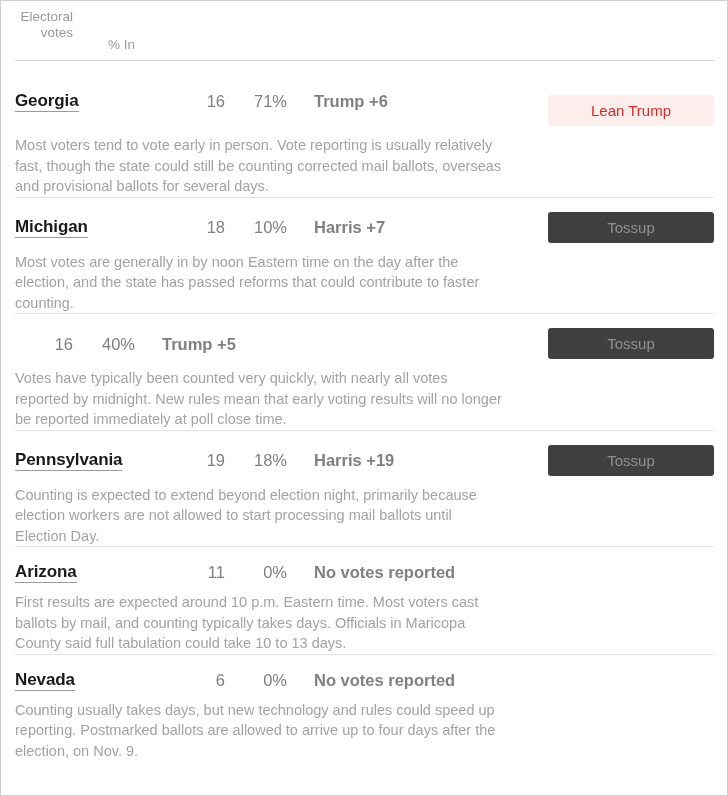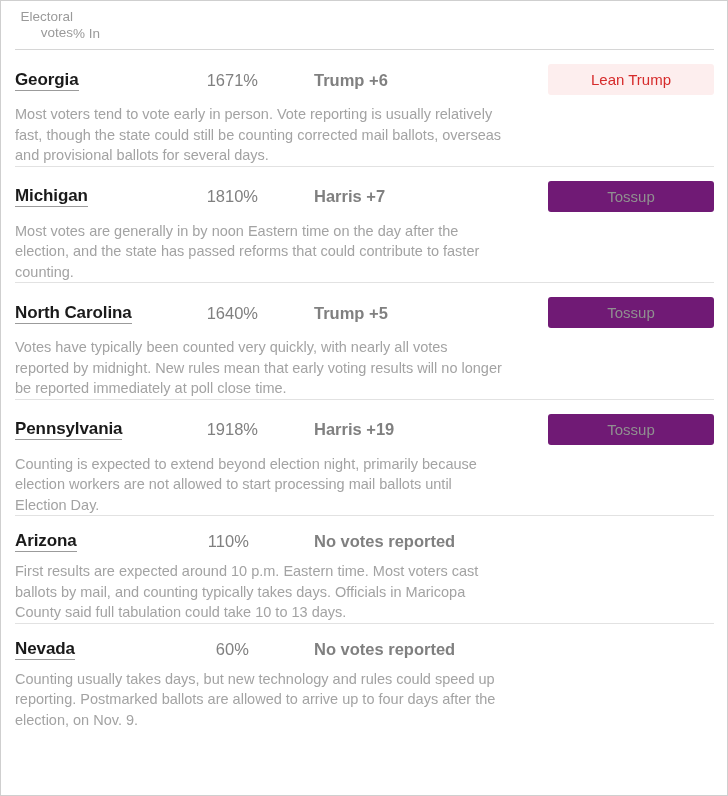--- a/index.html
+++ b/index.html
@@ -31,37 +31,37 @@
 
   
   .row-line {
     display: flex;
     align-items: flex-end;
     width: 100%;
     box-sizing: border-box;
   }
   .col-state      { width: 152px; flex: 0 0 152px; }
   .col-ev         { width: 58px;  flex: 0 0 58px;  text-align: right; }
-  .col-pct        { width: 62px;  flex: 0 0 62px;  text-align: left; }
+  .col-pct        { width: 62px;  flex: 0 0 62px;  text-align: right; }
   .col-margin     { flex: 1 1 auto; padding-left: 27px; }
   .col-estimate   { width: 166px; flex: 0 0 166px; }
 
   
   .thead {
     padding-top: 8px;
     padding-bottom: 7px;
   }
   .th {
     color: #9a9a9a;
     font-size: 13.5px;
     line-height: 16px;
     font-weight: 400;
     white-space: pre-line;
   }
-  .th.two-line { margin-bottom: 1px; }
+  .th.two-line { margin-bottom: 12px; }
   .th-estimate {
     display: flex;
     align-items: center;
     justify-content: flex-end;
     gap: 3px;
     color: #9a9a9a;
     font-size: 13.5px;
     line-height: 16px;
   }
   .gauge-icon {
@@ -117,23 +117,24 @@
     border-radius: 3px;
     font-size: 15px;
     line-height: 19px;
     padding: 6px 4px 6px 4px;
     cursor: pointer;
     user-select: none;
   }
   .badge.lean-trump {
     background: #fdeeee;
     color: #d62b2b;
+    margin-top: 20px;
   }
   .badge.tossup {
-    background: #701a75;
+    background: #404040;
     color: #909090;
   }
   .badge.none {
     background: transparent;
     color: transparent;
     cursor: default;
   }
 
   .note {
     color: #a3a3a3;
@@ -190,23 +191,20 @@
       <div class="col-estimate">
         <span class="badge tossup">Tossup</span>
       </div>
     </div>
     <div class="note">Most votes are generally in by noon Eastern time on the day after the election, and the state has passed reforms that could contribute to faster counting.</div>
     <div class="row-rule"></div>
   </div>
 
   <div class="row-group">
     <div class="row-line state-row">
-      <div class="col-state">
-        <span class="state-name">North Carolina</span>
-      </div>
       <div class="col-ev num">16</div>
       <div class="col-pct num">40%</div>
       <div class="col-margin margin-text">Trump +5</div>
       <div class="col-estimate">
         <span class="badge tossup">Tossup</span>
       </div>
     </div>
     <div class="note">Votes have typically been counted very quickly, with nearly all votes reported by midnight. New rules mean that early voting results will no longer be reported immediately at poll close time.</div>
     <div class="row-rule"></div>
   </div>

